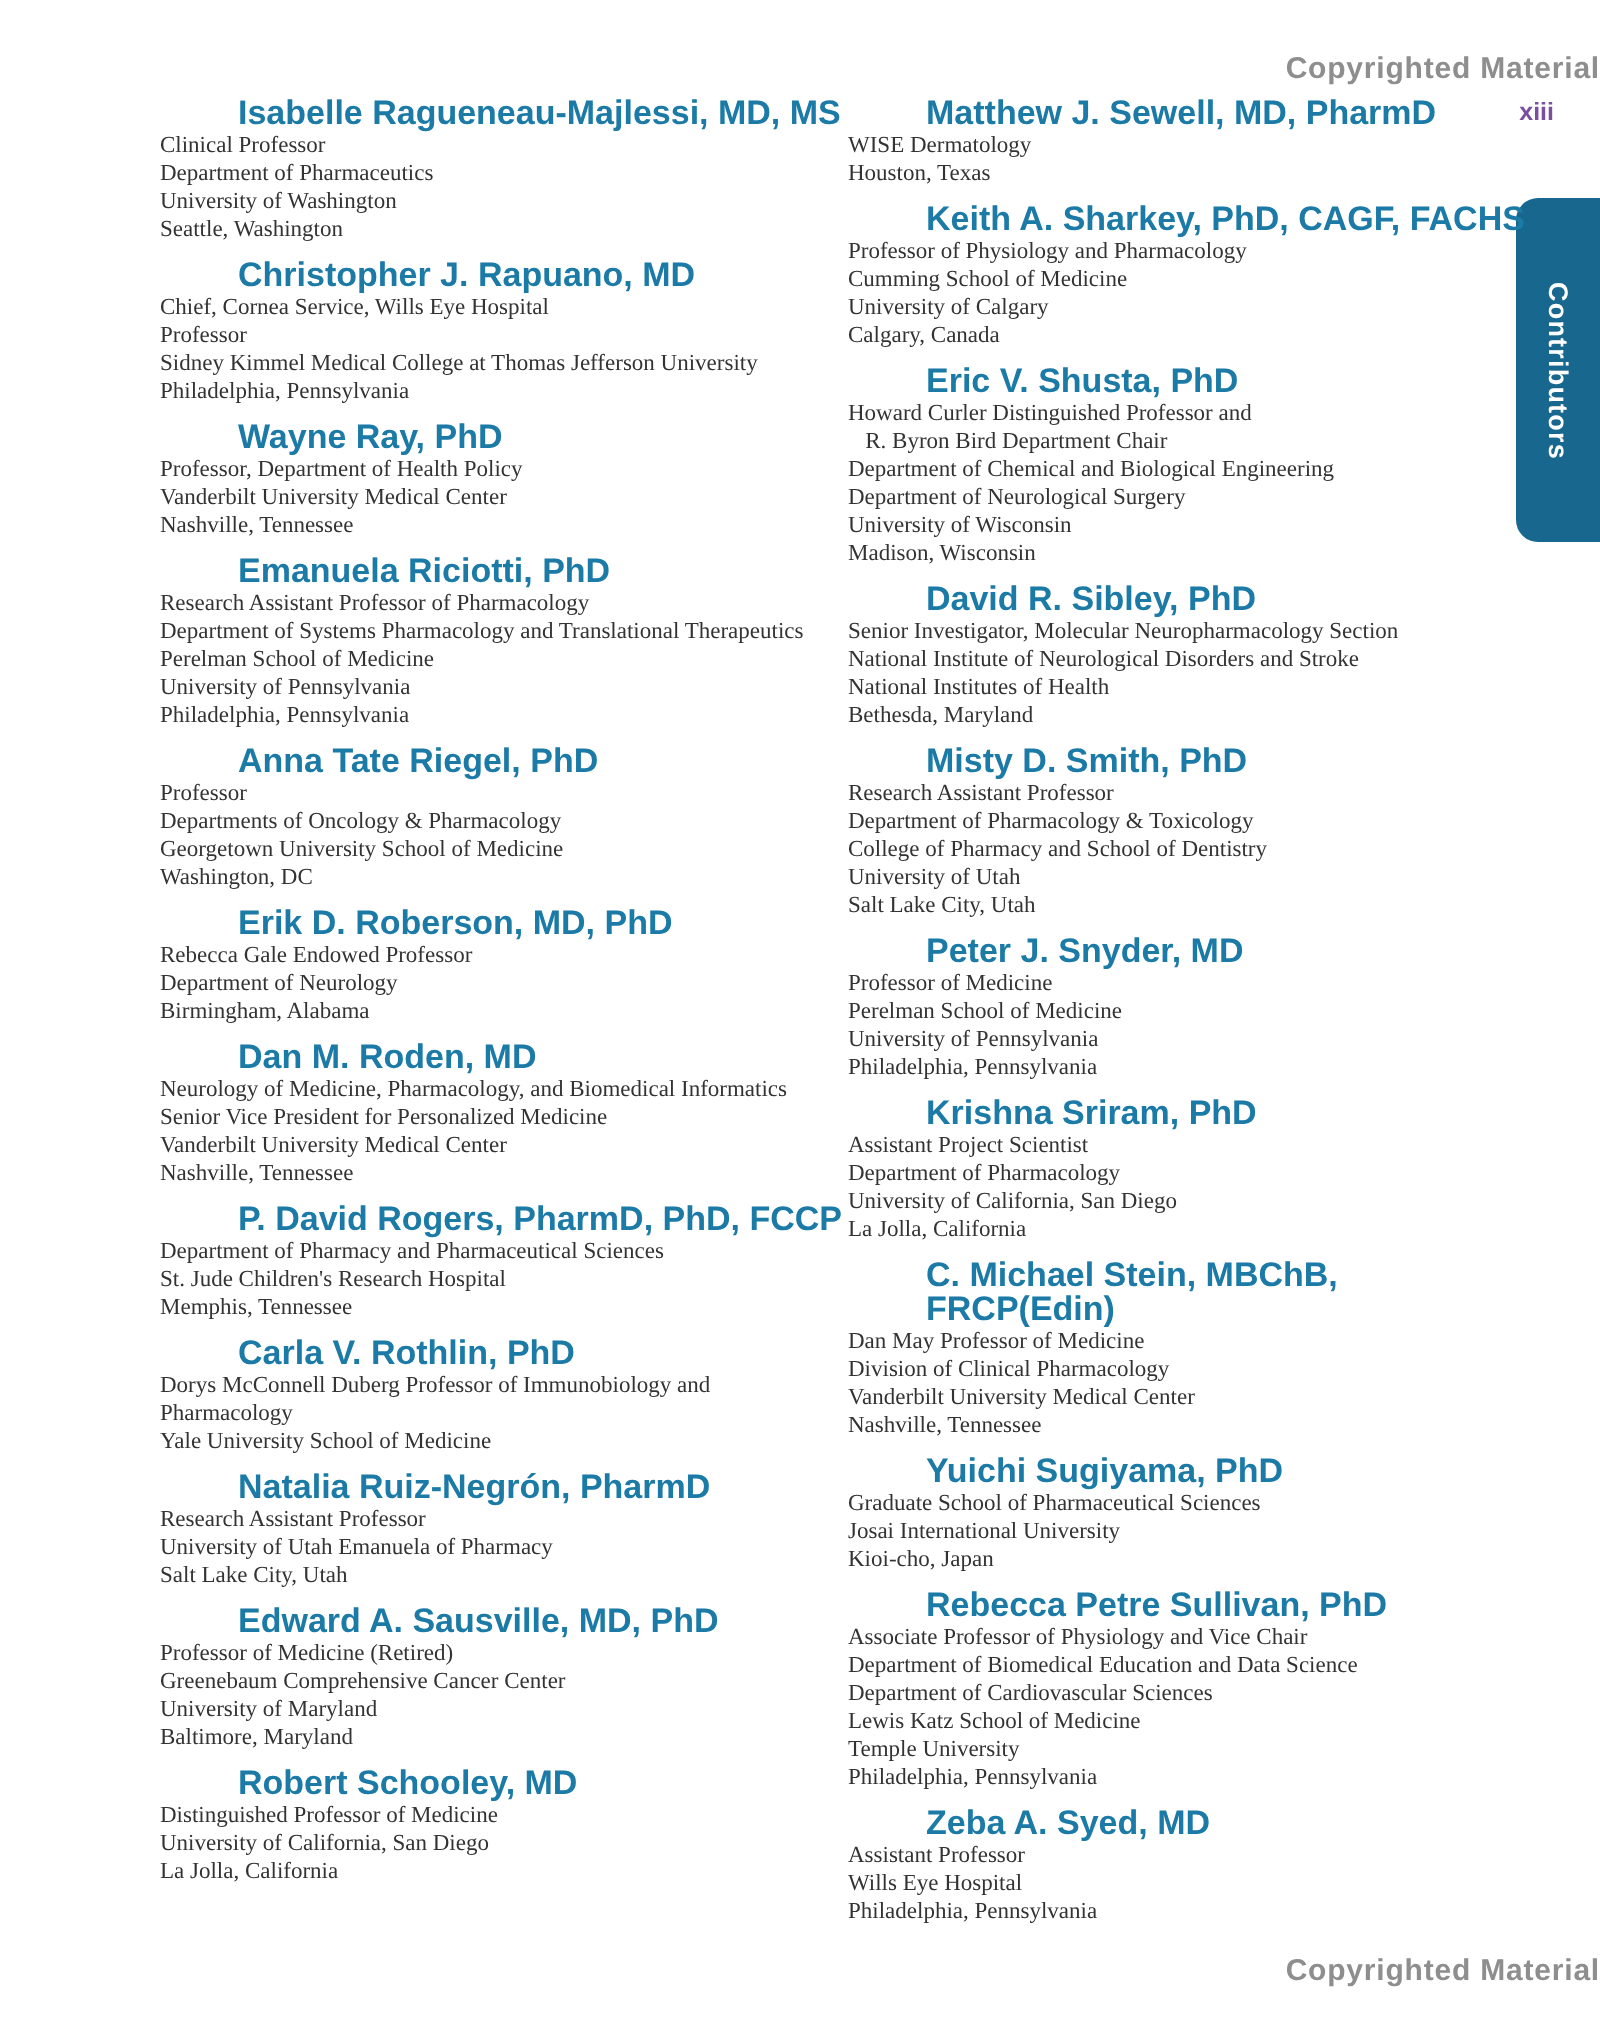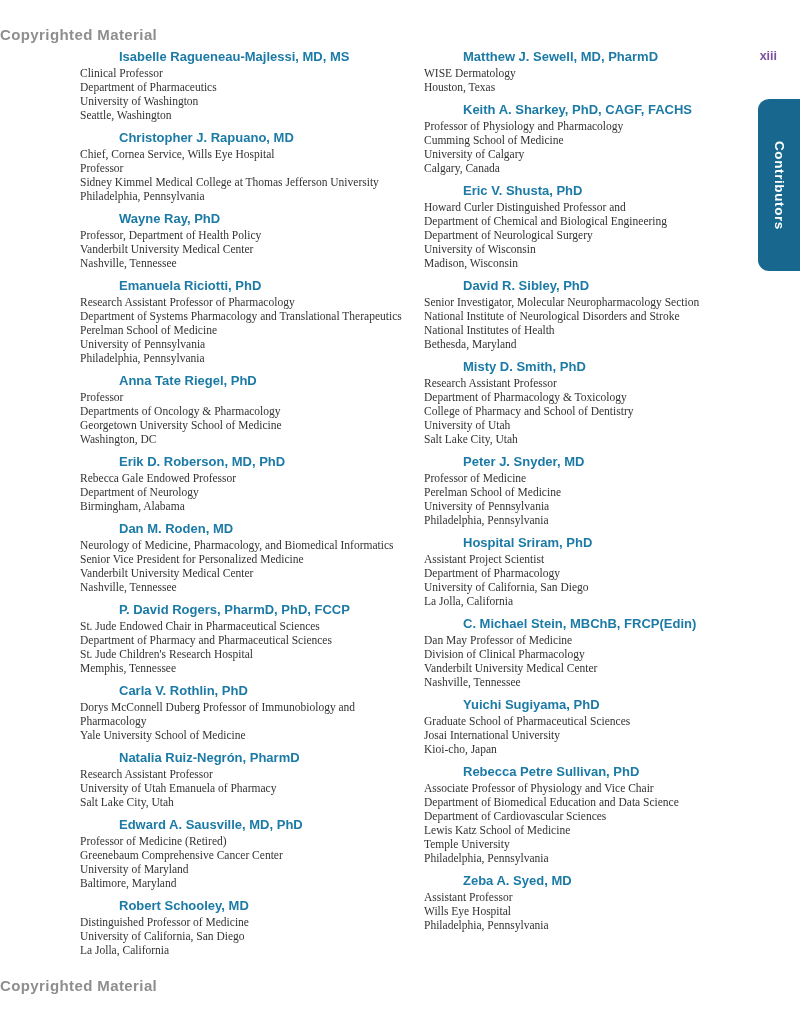--- a/index.html
+++ b/index.html
@@ -5,21 +5,21 @@
   html, body { margin: 0; padding: 0; }
   body {
     width: 800px; height: 1021px;
     background: #ffffff;
     position: relative;
     overflow: hidden;
     font-family: "Liberation Serif", serif;
   }
   .watermark {
     position: absolute; left: 0; width: 100%;
-    text-align: left;
+    text-align: right;
     font-family: "Liberation Sans", sans-serif;
     font-weight: bold;
     font-size: 15px;
     color: #8e8e8e;
     letter-spacing: 0.4px;
   }
   .watermark-top { top: 26px; }
   .watermark-bottom { top: 977px; }
   .page-number {
     position: absolute; top: 49px; right: 23px;
@@ -46,21 +46,21 @@
   }
   .col {
     position: absolute; top: 48px; width: 344px;
   }
   .col-left  { left: 80px; }
   .col-right { left: 424px; }
   .entry { margin-bottom: 7px; }
   .entry-name {
     font-family: "Liberation Sans", sans-serif;
     font-weight: bold;
-    font-size: 13px;
+    font-size: 17px;
     line-height: 17px;
     color: #1b7aa6;
     margin-bottom: 1px;
     padding-left: 39px;
   }
   .entry-line {
     font-size: 11.5px;
     line-height: 14px;
     color: #333333;
     white-space: pre-wrap;
@@ -121,21 +121,20 @@
     </div>
     <div class="entry">
       <div class="entry-name">Dan M. Roden, MD</div>
       <div class="entry-line">Neurology of Medicine, Pharmacology, and Biomedical Informatics</div>
       <div class="entry-line">Senior Vice President for Personalized Medicine</div>
       <div class="entry-line">Vanderbilt University Medical Center</div>
       <div class="entry-line">Nashville, Tennessee</div>
     </div>
     <div class="entry">
       <div class="entry-name">P. David Rogers, PharmD, PhD, FCCP</div>
-      <div class="entry-line">St. Jude Endowed Chair in Pharmaceutical Sciences</div>
       <div class="entry-line">Department of Pharmacy and Pharmaceutical Sciences</div>
       <div class="entry-line">St. Jude Children's Research Hospital</div>
       <div class="entry-line">Memphis, Tennessee</div>
     </div>
     <div class="entry">
       <div class="entry-name">Carla V. Rothlin, PhD</div>
       <div class="entry-line">Dorys McConnell Duberg Professor of Immunobiology and</div>
       <div class="entry-line">Pharmacology</div>
       <div class="entry-line">Yale University School of Medicine</div>
     </div>
@@ -169,20 +168,21 @@
     <div class="entry">
       <div class="entry-name">Keith A. Sharkey, PhD, CAGF, FACHS</div>
       <div class="entry-line">Professor of Physiology and Pharmacology</div>
       <div class="entry-line">Cumming School of Medicine</div>
       <div class="entry-line">University of Calgary</div>
       <div class="entry-line">Calgary, Canada</div>
     </div>
     <div class="entry">
       <div class="entry-name">Eric V. Shusta, PhD</div>
       <div class="entry-line">Howard Curler Distinguished Professor and</div>
+      <div class="entry-line">&nbsp;&nbsp;&nbsp;R. Byron Bird Department Chair</div>
       <div class="entry-line">Department of Chemical and Biological Engineering</div>
       <div class="entry-line">Department of Neurological Surgery</div>
       <div class="entry-line">University of Wisconsin</div>
       <div class="entry-line">Madison, Wisconsin</div>
     </div>
     <div class="entry">
       <div class="entry-name">David R. Sibley, PhD</div>
       <div class="entry-line">Senior Investigator, Molecular Neuropharmacology Section</div>
       <div class="entry-line">National Institute of Neurological Disorders and Stroke</div>
       <div class="entry-line">National Institutes of Health</div>
@@ -197,21 +197,21 @@
       <div class="entry-line">Salt Lake City, Utah</div>
     </div>
     <div class="entry">
       <div class="entry-name">Peter J. Snyder, MD</div>
       <div class="entry-line">Professor of Medicine</div>
       <div class="entry-line">Perelman School of Medicine</div>
       <div class="entry-line">University of Pennsylvania</div>
       <div class="entry-line">Philadelphia, Pennsylvania</div>
     </div>
     <div class="entry">
-      <div class="entry-name">Hospital Sriram, PhD</div>
+      <div class="entry-name">Krishna Sriram, PhD</div>
       <div class="entry-line">Assistant Project Scientist</div>
       <div class="entry-line">Department of Pharmacology</div>
       <div class="entry-line">University of California, San Diego</div>
       <div class="entry-line">La Jolla, California</div>
     </div>
     <div class="entry">
       <div class="entry-name">C. Michael Stein, MBChB, FRCP(Edin)</div>
       <div class="entry-line">Dan May Professor of Medicine</div>
       <div class="entry-line">Division of Clinical Pharmacology</div>
       <div class="entry-line">Vanderbilt University Medical Center</div>

